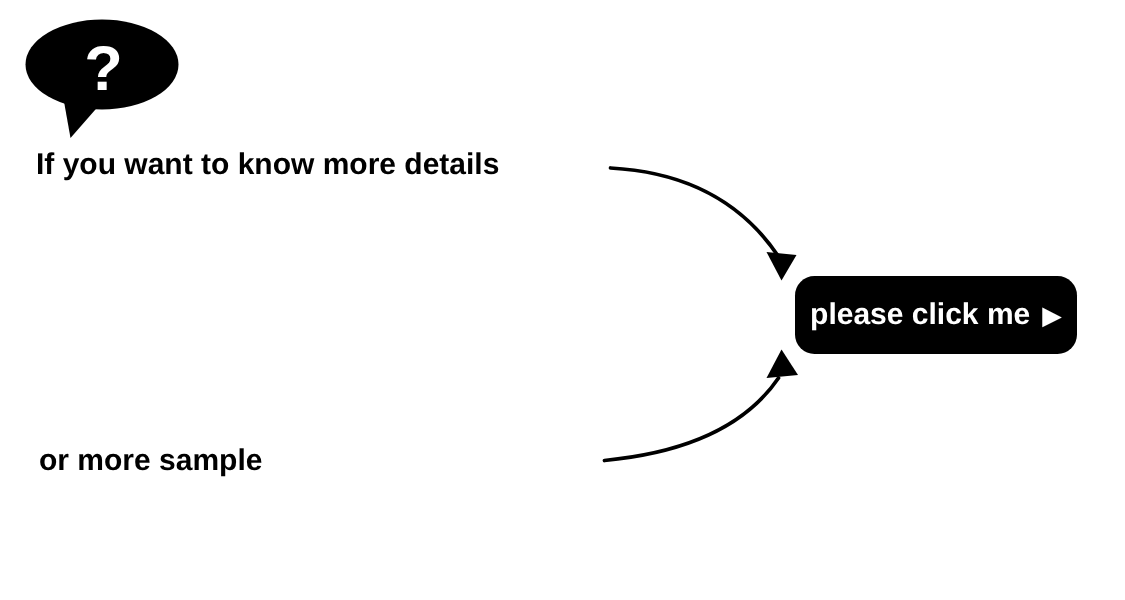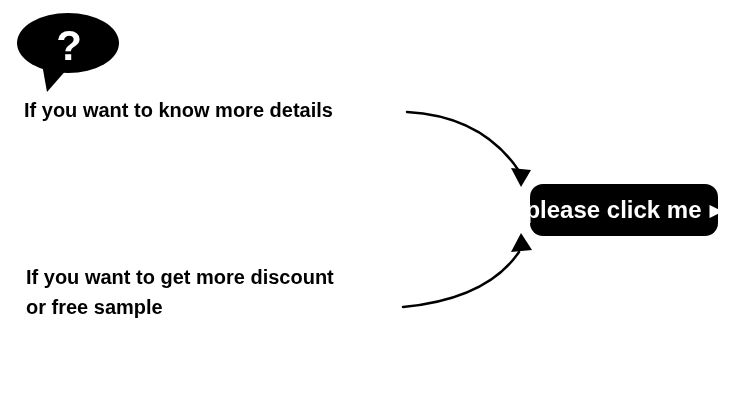--- a/index.html
+++ b/index.html
@@ -69,21 +69,21 @@
     border-radius: 13px;
     display: flex;
     align-items: center;
     justify-content: center;
     gap: 8px;
     cursor: pointer;
   }
   .cta-label {
     color: var(--button-text);
     font-weight: bold;
-    font-size: 24px;
+    font-size: 20px;
     white-space: nowrap;
   }
   .cta-icon {
     color: var(--button-text);
     font-size: 17px;
     line-height: 1;
     margin-top: 1px;
   }
 </style>
 </head>
@@ -96,22 +96,22 @@
     <polygon points="32,56 58,60 37,84" fill="#000000"></polygon>
     <text x="59" y="52">?</text>
   </svg>
 
   <div class="prompt prompt-1">
     <span>If you want to know more details</span>
   </div>
 
 
   <div class="prompt prompt-3">
-    <span>If you want to get more discount</span><br>
-    <span>or free sample</span>
+    <br>
+    <span>or more sample</span>
   </div>
 
   <svg class="arrows" viewBox="0 0 750 400" xmlns="http://www.w3.org/2000/svg" aria-hidden="true">
     <g>
       <path d="M 407 112 Q 482 116 519 171"></path>
       <polygon points="511,168 531,170 521,187"></polygon>
     </g>
     <g>
       <path d="M 403 307 Q 487 299 519 252"></path>
       <polygon points="511,252 532,250 521,233"></polygon>

